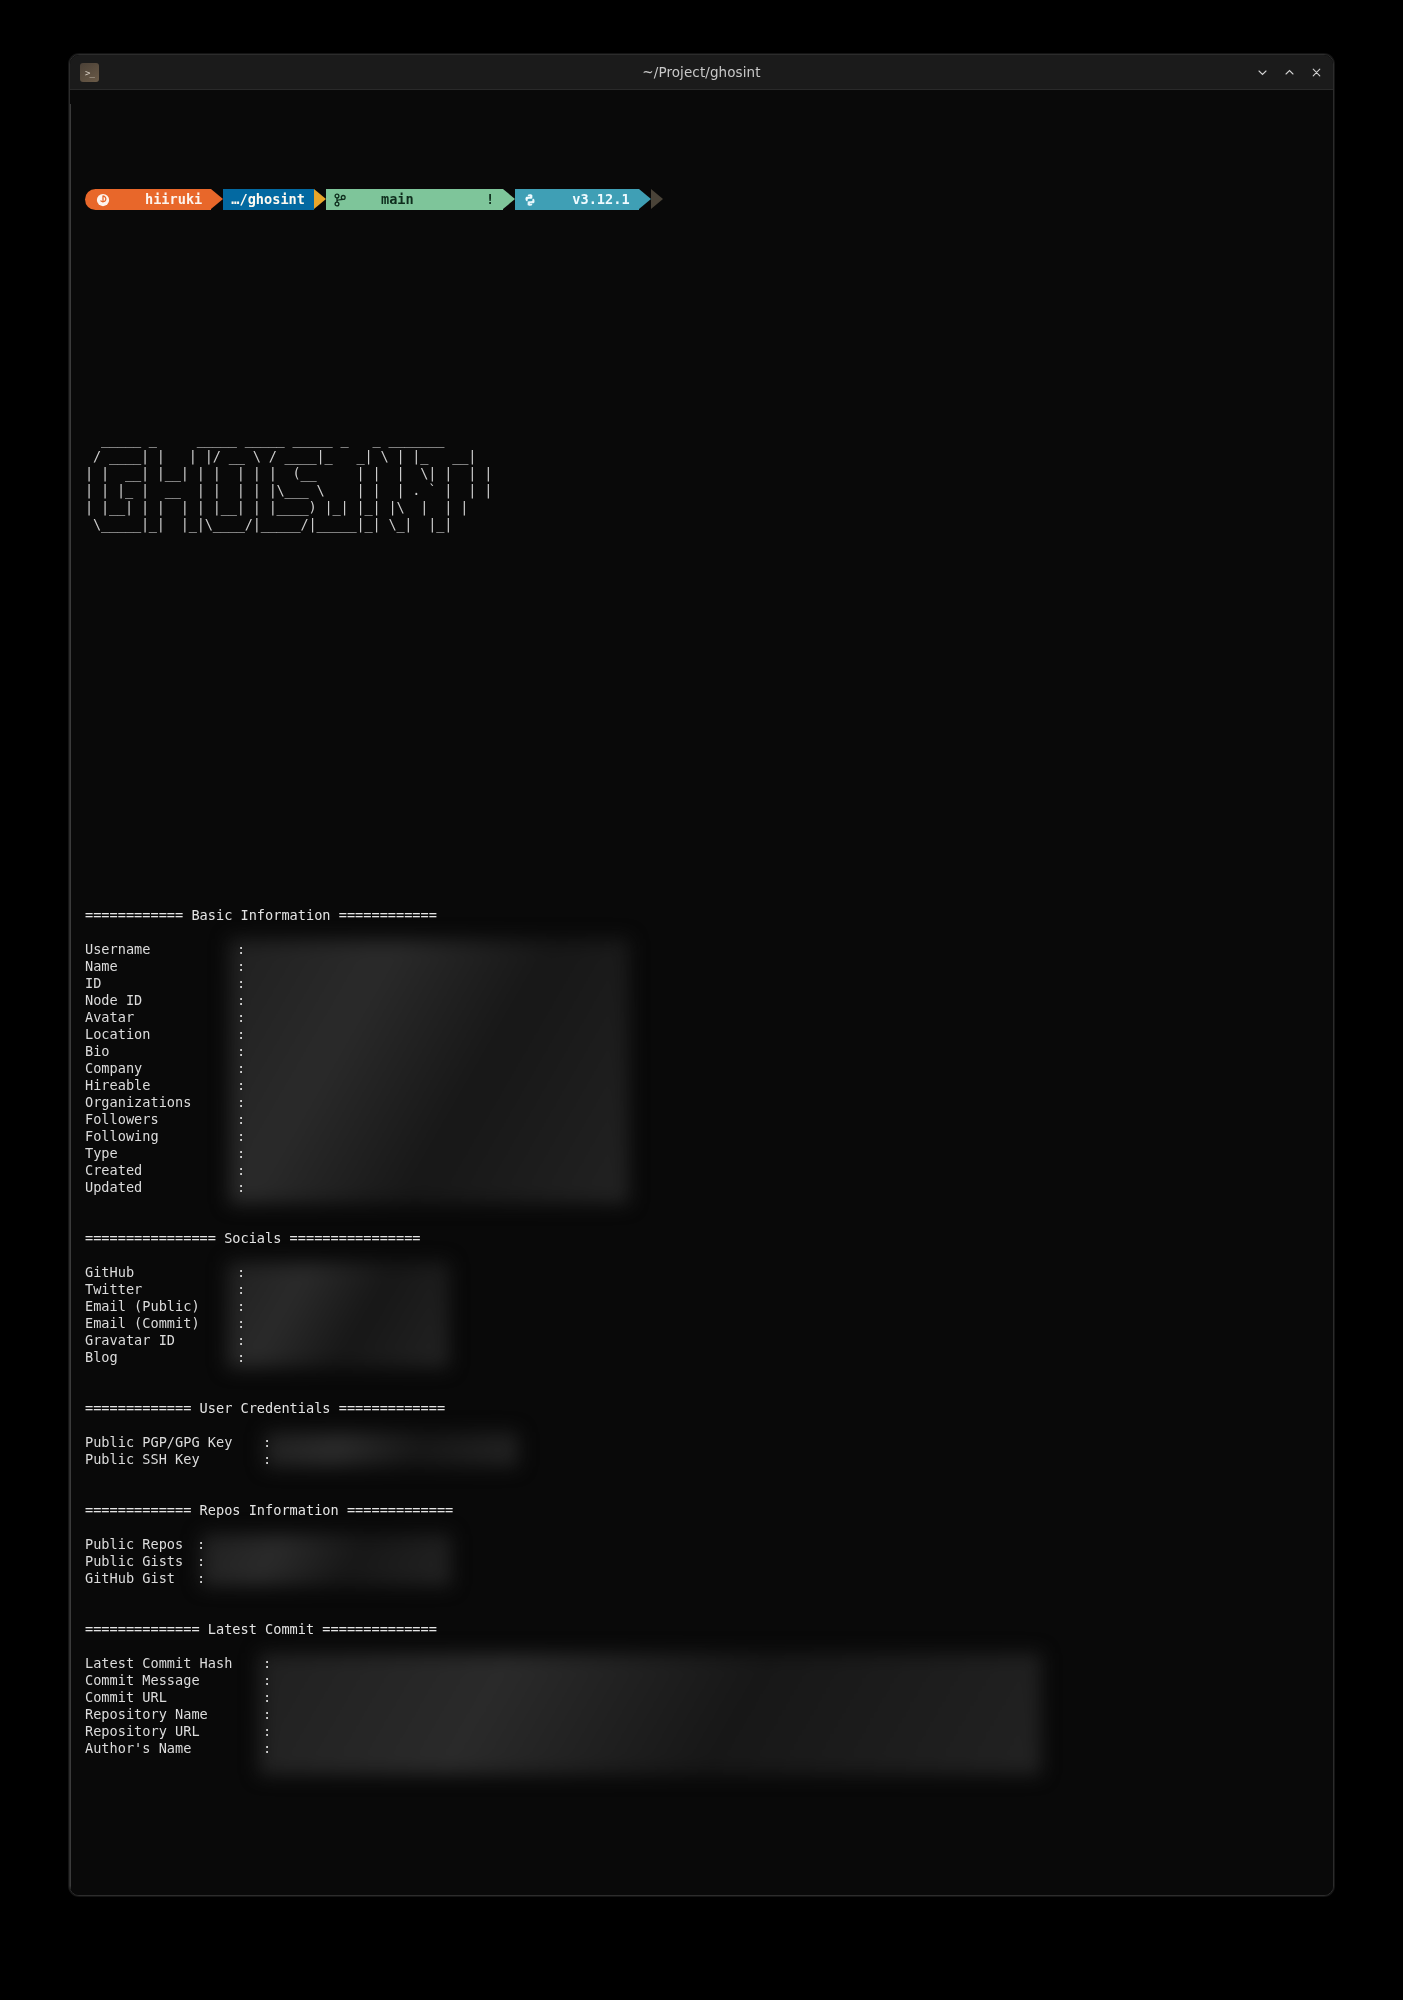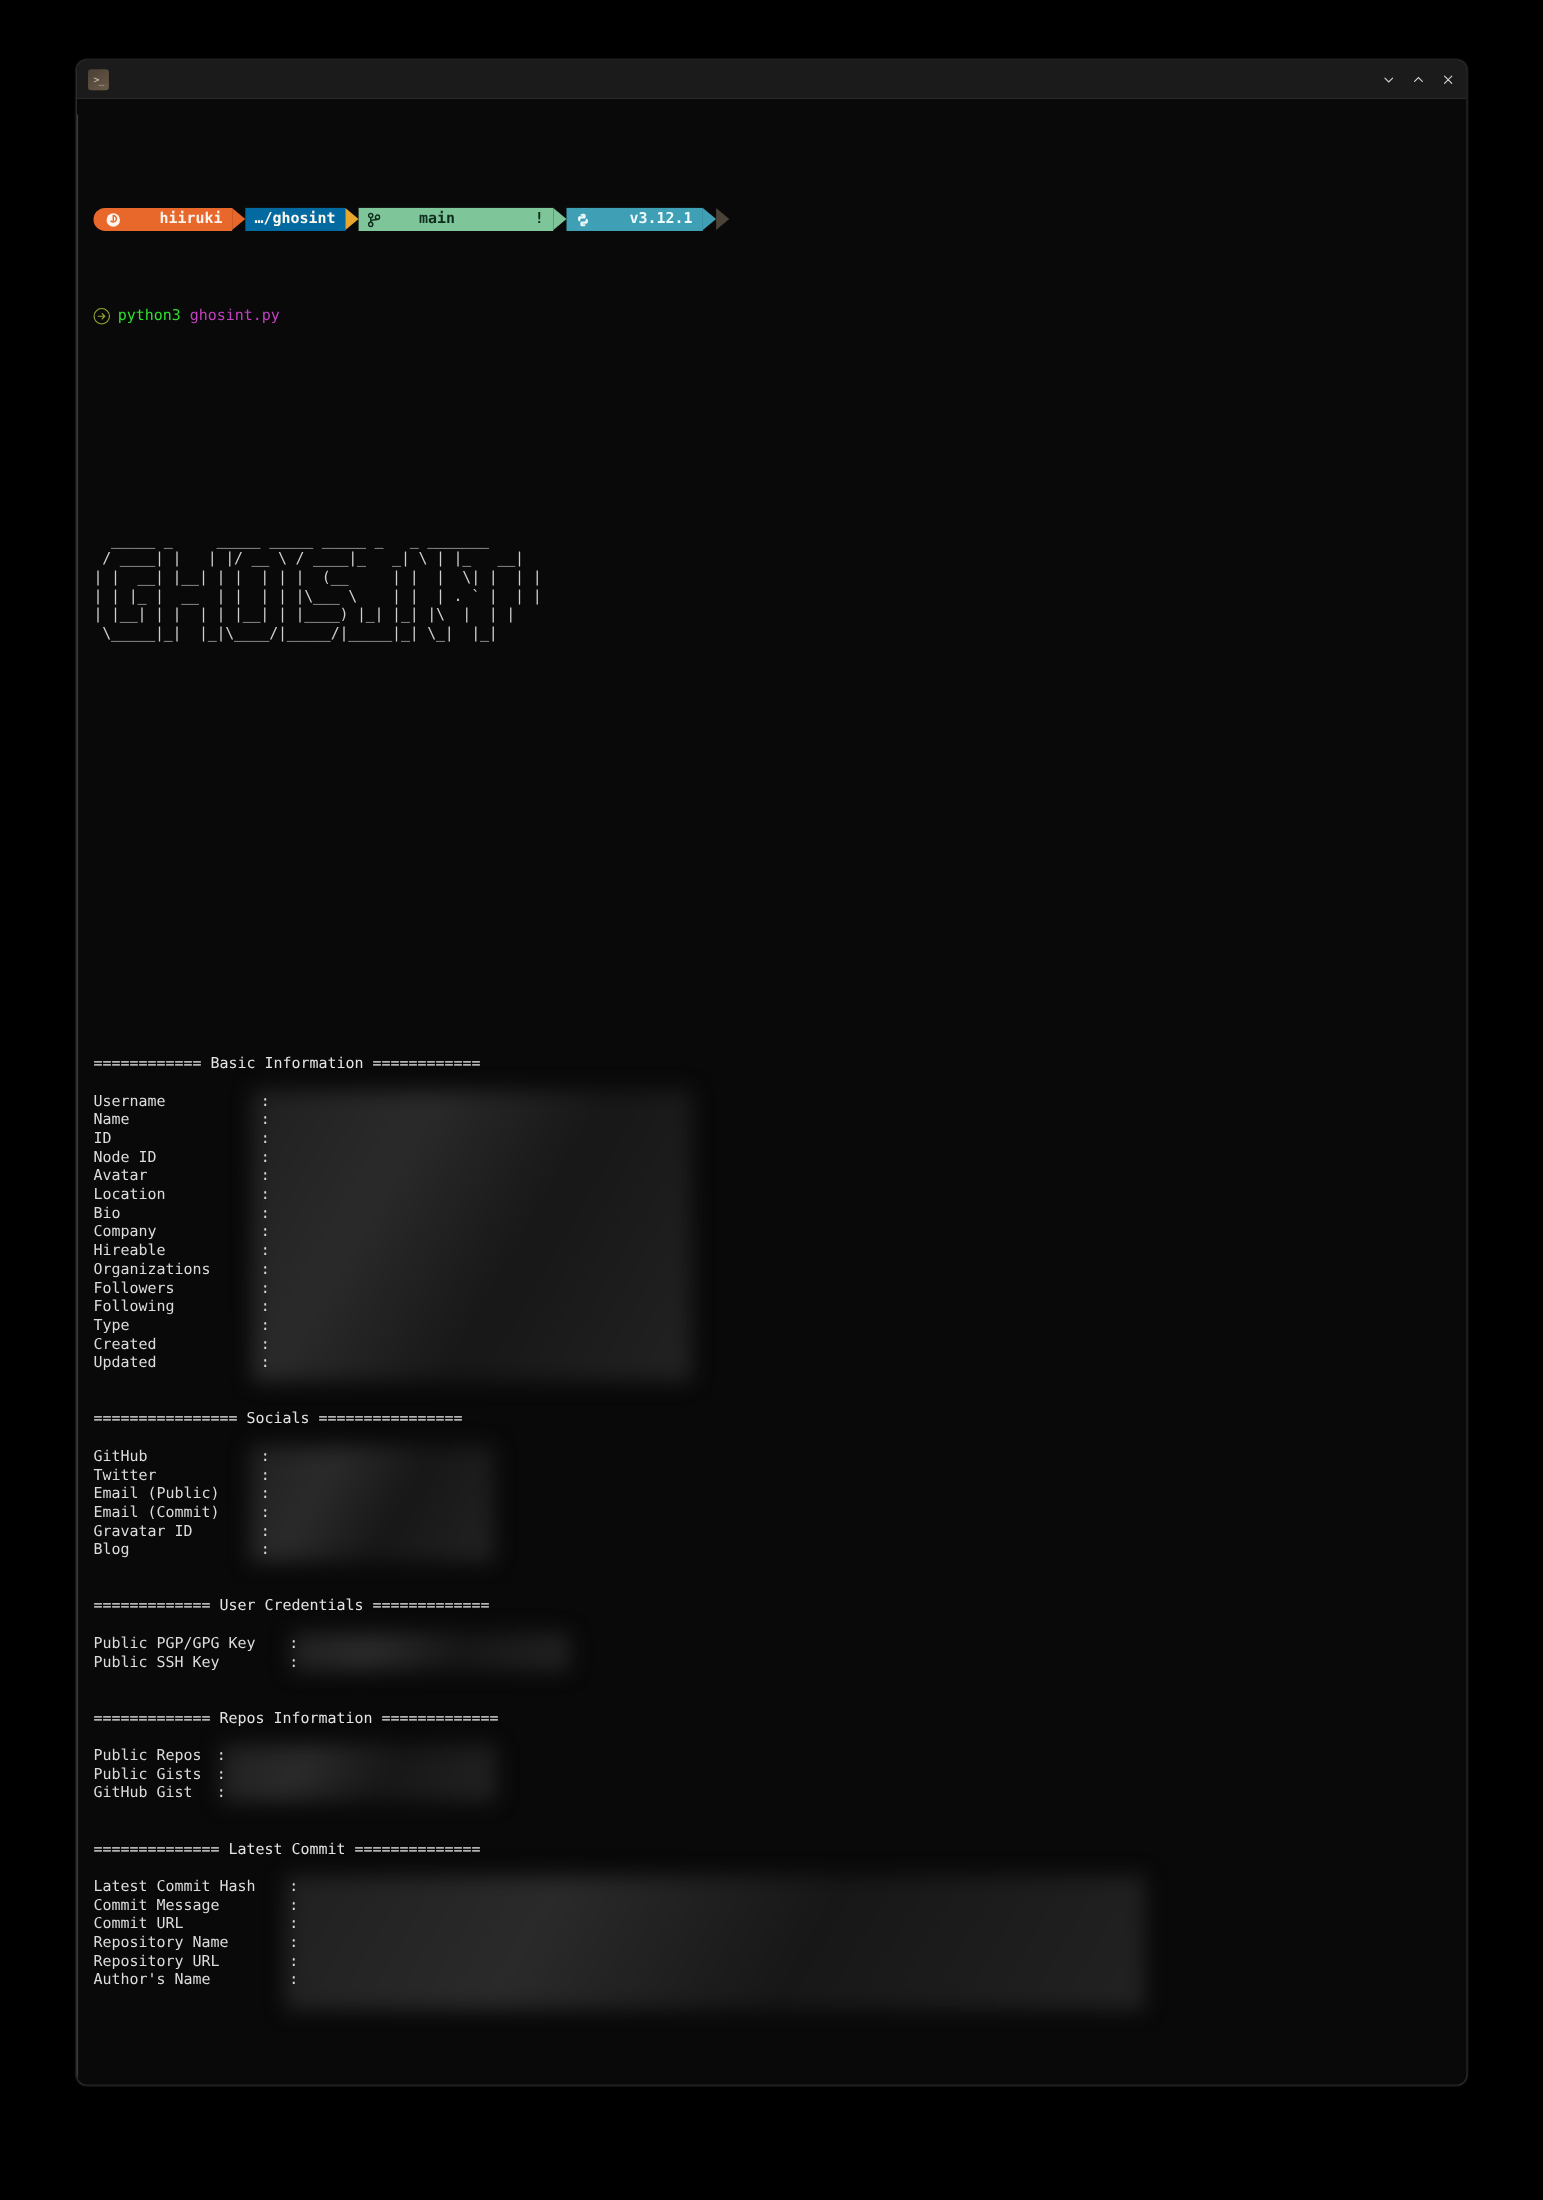--- a/index.html
+++ b/index.html
@@ -187,20 +187,21 @@
 <body>
 
 <div id="root">
 
   <div class="window">
 
     <div class="titlebar">
       <div class="tb-appicon">
         <span>&gt;_</span>
       </div>
+      <div class="tb-title">~/Project/ghosint</div>
       <div class="tb-controls">
         <div class="tb-btn">
           <svg width="13" height="13" viewBox="0 0 13 13">
               <path d="M3 5 L6.5 8.5 L10 5" stroke="#cfcfcf" stroke-width="1.1" fill="none" stroke-linecap="round"></path>
             </svg>
         </div>
         <div class="tb-btn">
           <svg width="13" height="13" viewBox="0 0 13 13">
               <path d="M3 8 L6.5 4.5 L10 8" stroke="#cfcfcf" stroke-width="1.1" fill="none" stroke-linecap="round"></path>
             </svg>
@@ -252,28 +253,20 @@
                 <path d="M8 14.6 c2.6 0 2.5-1.1 2.5-1.1 l0-1.2 -2.6 0 0-.5 3.6 0 c0 0 1.7 .2 1.7-2.5 0-2.7-1.5-2.6-1.5-2.6 l-.9 0 0 1.3 c0 0 .05 1.5-1.5 1.5 l-2.6 0 c0 0-1.4-.02-1.4 1.35 l0 2.3 c0 0-.2 1.45 2.7 1.45z" fill="#e6f6fb"></path>
               </svg>
             </span>
             <span>v3.12.1</span>
           </div>
           <div class="pl-arrow arr-py"></div>
           <div class="pl-tail"></div>
         </div>
 
         
-        <div class="cmdline">
-          <span class="prompt-arrow">
-            <svg width="9" height="9" viewBox="0 0 10 10">
-                <path d="M1.4 5 H8 M5.4 2.4 L8 5 L5.4 7.6" stroke="#9aa833" stroke-width="1.2" fill="none" stroke-linecap="round" stroke-linejoin="round"></path>
-              </svg>
-          </span>
-          <span class="cmd-bin">python3</span><span>&nbsp;</span><span class="cmd-arg">ghosint.py</span>
-        </div>
 
         <div class="blank"></div>
         <div class="blank"></div>
 
         
         <div class="banner"><span>  _____ _     _____ _____ _____ _   _ _______</span>
 <span> / ____| |   | |/ __ \ / ____|_   _| \ | |_   __|</span>
 <span>| |  __| |__| | |  | | |  (__     | |  |  \| |  | |</span>
 <span>| | |_ |  __  | |  | | |\___ \    | |  | . ` |  | |</span>
 <span>| |__| | |  | | |__| | |____) |_| |_| |\  |  | |</span>

